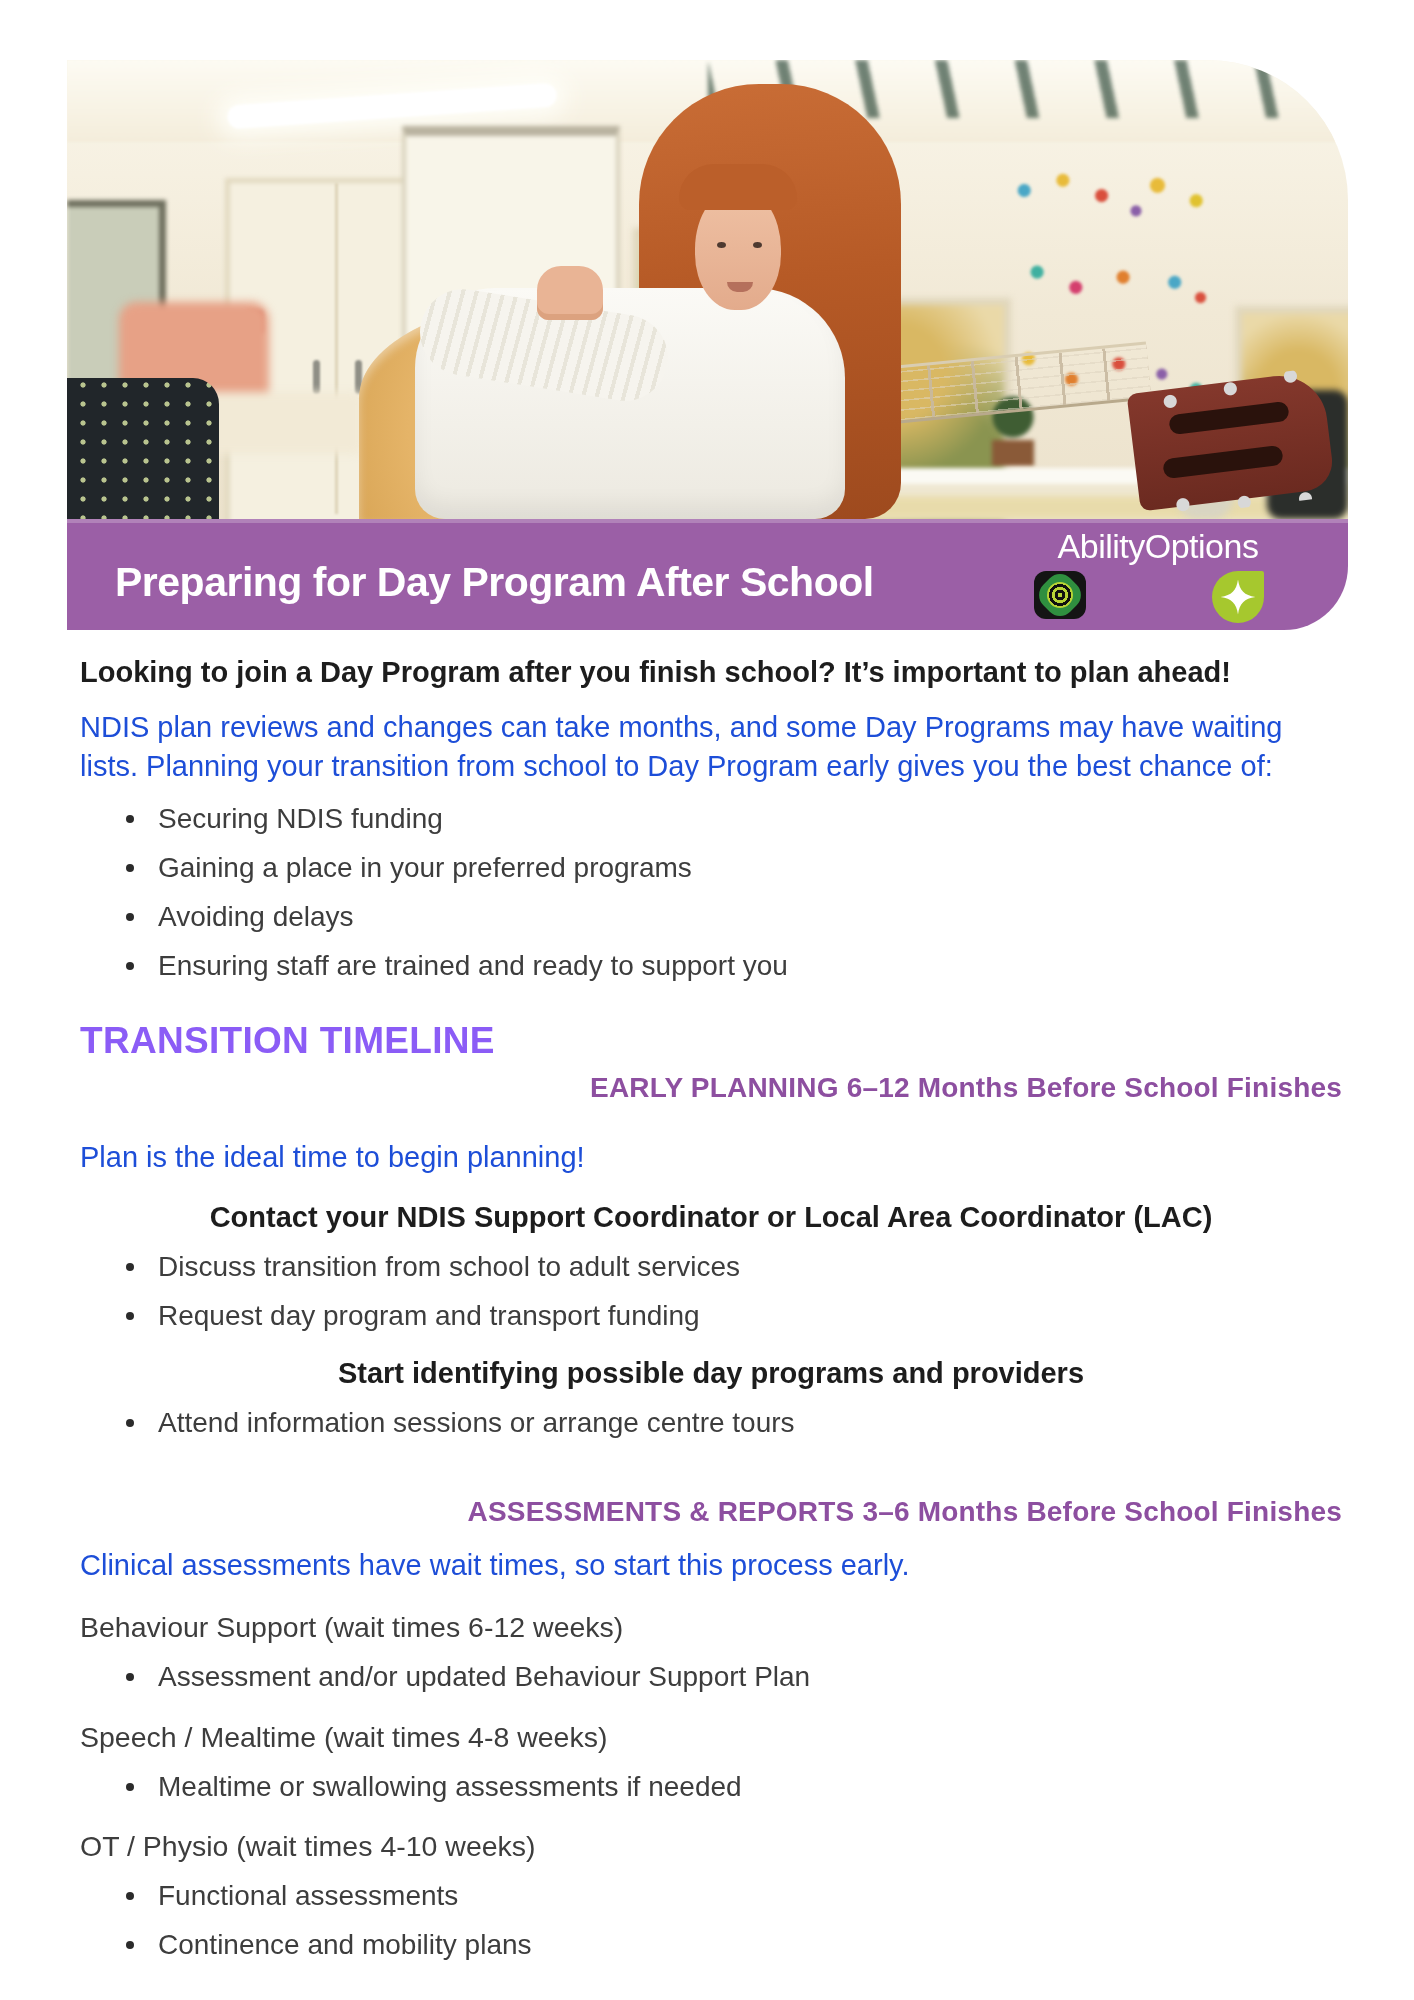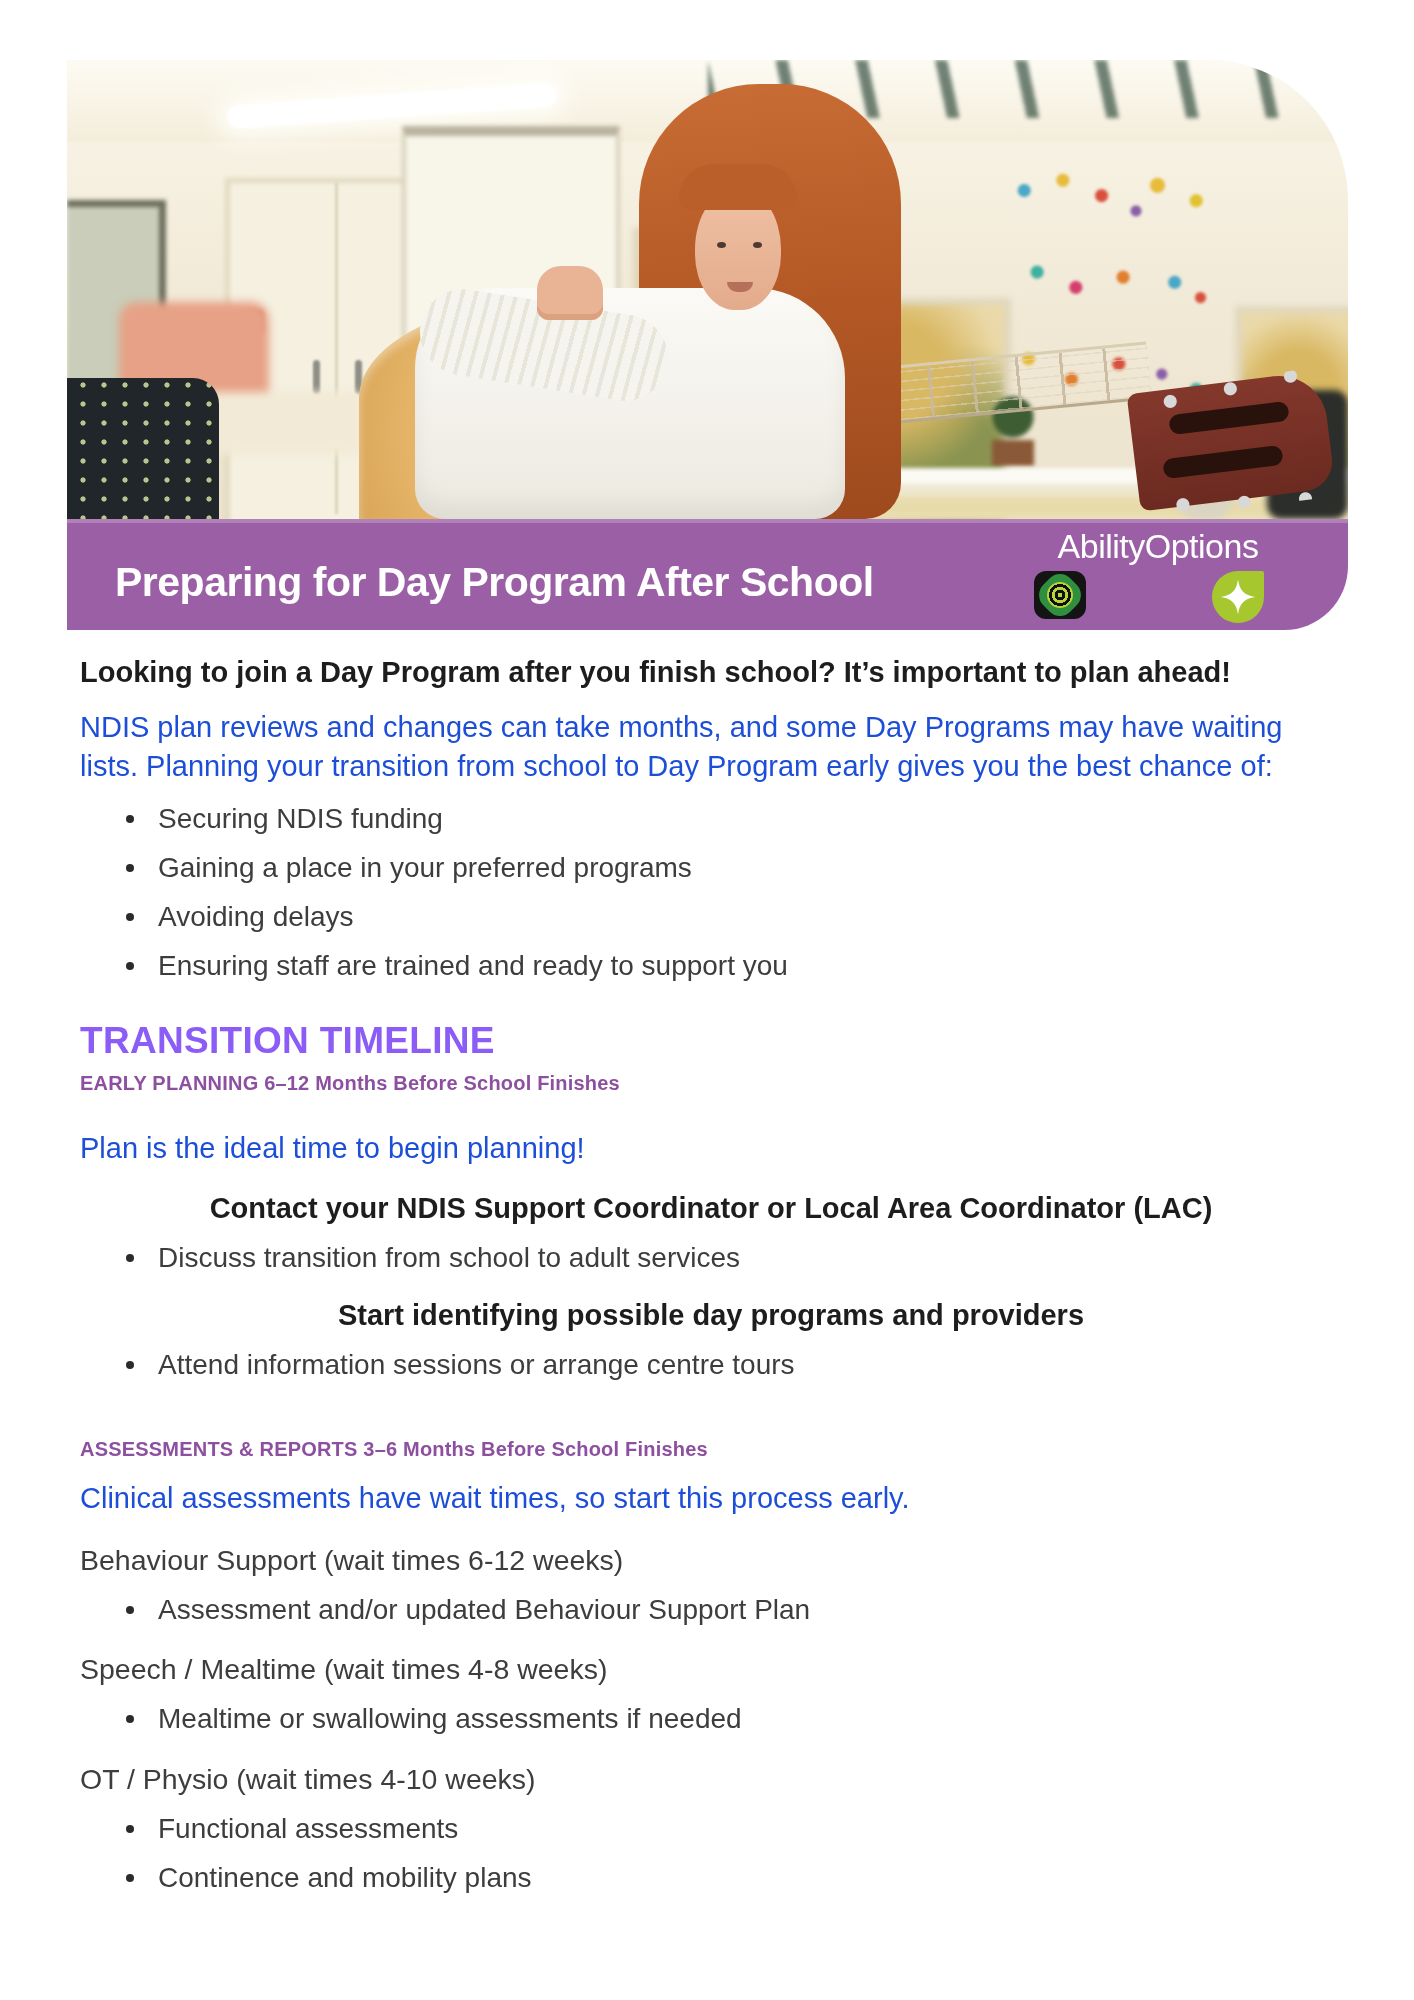--- a/index.html
+++ b/index.html
@@ -129,21 +129,21 @@
   .icon-star{position:relative;width:52px;height:52px;background:#a6c82e;border-radius:50% 4% 50% 50%;}
   .icon-star svg{position:absolute;left:7px;top:7px;width:38px;height:38px;}
   
   .content{margin:24px 72px 0 80px;width:1262px;}
   .lead-bold{margin:0 0 16px;font-size:29px;font-weight:bold;color:#1d1d1d;line-height:1.3;}
   .body-text{margin:0 0 10px;font-size:29px;color:#1d4ed8;line-height:1.35;}
   ul.bullets{list-style:none;margin:16px 0 14px;padding:0 0 0 46px;}
   ul.bullets li{position:relative;padding-left:32px;margin-bottom:15px;font-size:28px;color:#3d3d3d;line-height:1.22;}
   ul.bullets li::before{content:"";position:absolute;left:0;top:13px;width:8px;height:8px;border-radius:50%;background:#2b2b2b;}
   .section-title{margin:36px 0 10px;font-size:37px;font-weight:bold;color:#8b5cf6;letter-spacing:.3px;}
-  .sub-title{margin:0 0 34px;font-size:20px;font-weight:bold;color:#8d4fa0;letter-spacing:.2px;}
+  .sub-title{margin:0 0 34px;font-size:28px;font-weight:bold;color:#8d4fa0;letter-spacing:.2px;text-align:right;}
   .sub-title.spaced{margin:56px 0 18px;}
   .group-bold{margin:24px 0 8px;font-size:29px;font-weight:bold;color:#1d1d1d;text-align:center;}
   .group-plain{margin:26px 0 6px;font-size:28.5px;color:#3d3d3d;}
   .content .tight{margin-bottom:4px;}
 </style>
 </head>
 <body>
 
 <div class="card">
   <div class="photo">
@@ -216,20 +216,21 @@
     <li>Ensuring staff are trained and ready to support you</li>
   </ul>
 
   <h2 class="section-title">TRANSITION TIMELINE</h2>
   <h3 class="sub-title">EARLY PLANNING 6–12 Months Before School Finishes</h3>
   <p class="body-text">Plan is the ideal time to begin planning!</p>
 
   <p class="group-bold">Contact your NDIS Support Coordinator or Local Area Coordinator (LAC)</p>
   <ul class="bullets tight">
     <li>Discuss transition from school to adult services</li>
+    <li>Request day program and transport funding</li>
   </ul>
 
   <p class="group-bold">Start identifying possible day programs and providers</p>
   <ul class="bullets tight">
     <li>Attend information sessions or arrange centre tours</li>
   </ul>
 
   <h3 class="sub-title spaced">ASSESSMENTS &amp; REPORTS 3–6 Months Before School Finishes</h3>
   <p class="body-text">Clinical assessments have wait times, so start this process early.</p>
 

